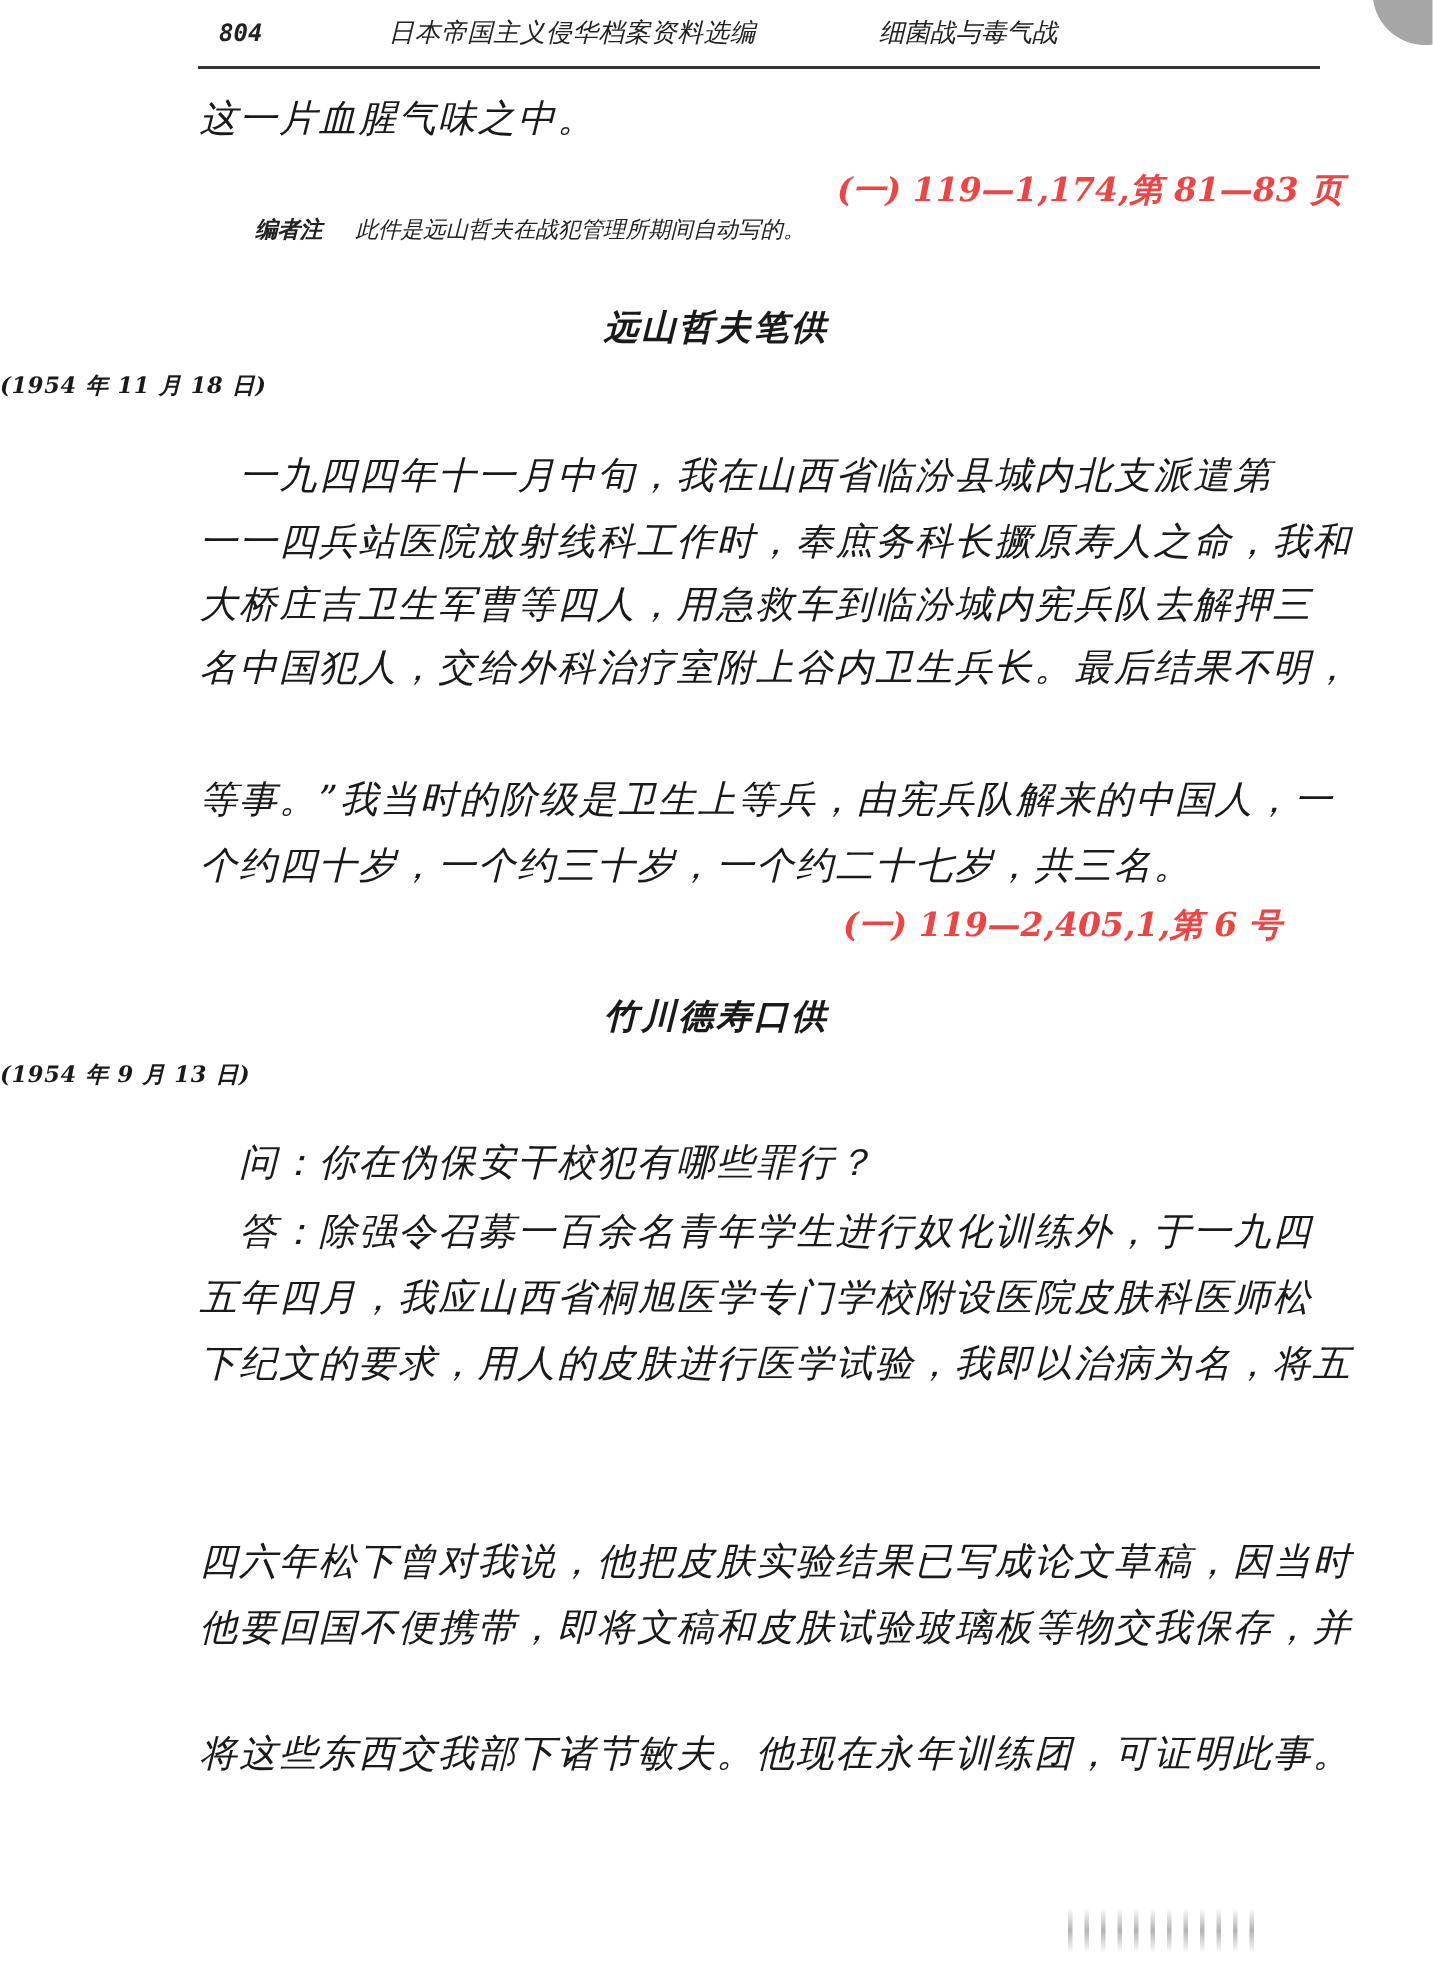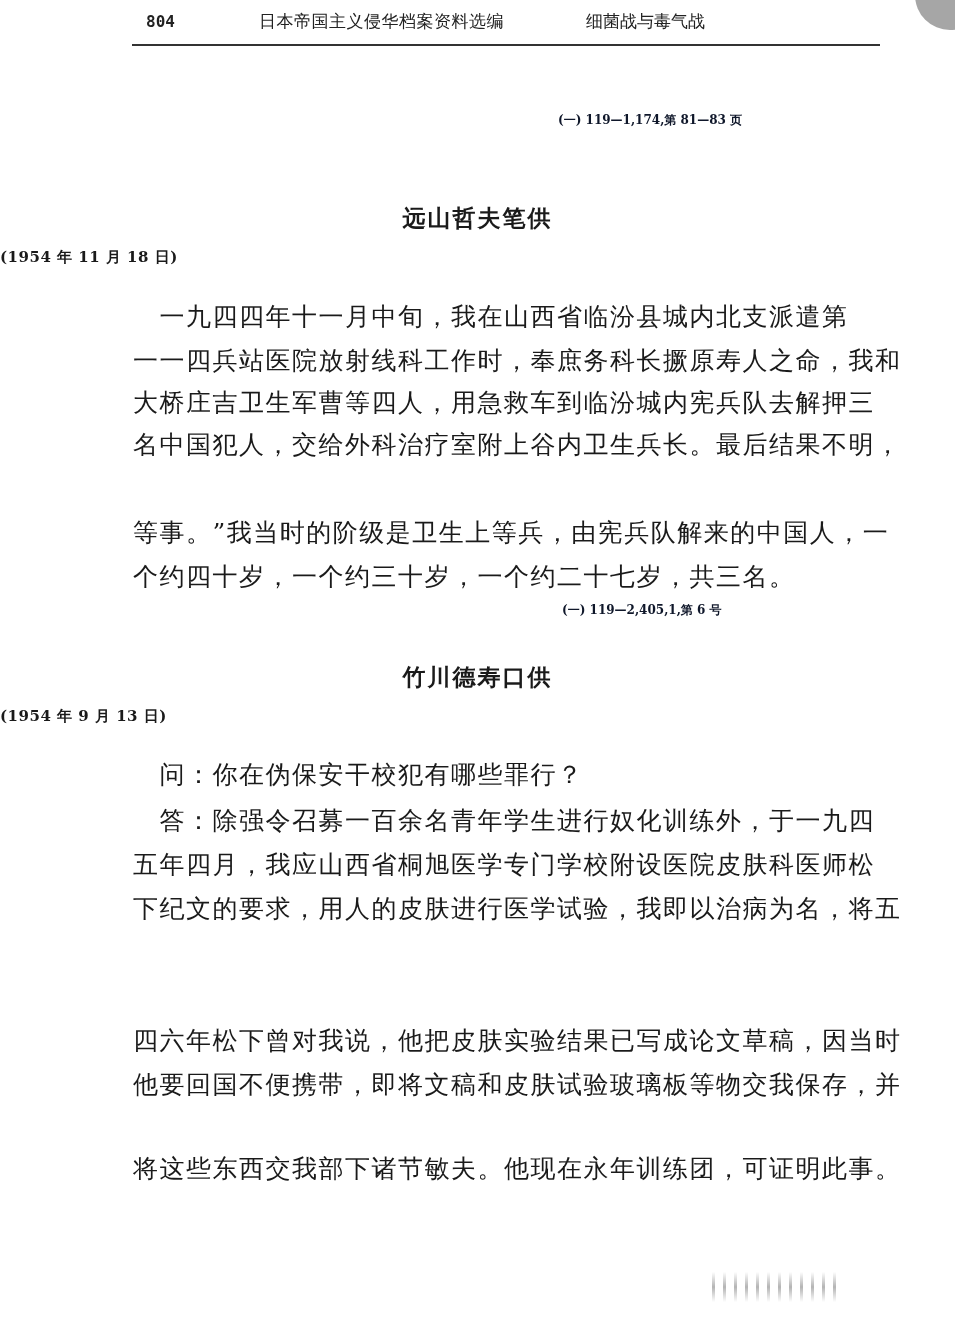--- a/index.html
+++ b/index.html
@@ -11,21 +11,21 @@
     width: 955px;
     height: 1324px;
     position: relative;
     overflow: hidden;
     font-family: "DejaVu Serif", "Liberation Serif", serif;
     color: #1a1a1a;
   }
   .page {
     position: absolute;
     left: 0; top: 0;
-    width: 955px; height: 1324px;
+    width: 955px; height: 1324px; font-style: italic;
   }
   .running-header {
     position: absolute;
     left: 146px; top: 8px;
     width: 730px;
     height: 30px;
     font-size: 17px;
     color: #222;
   }
   .running-header .page-number {
@@ -54,24 +54,24 @@
   }
   .line {
     position: absolute;
     white-space: nowrap;
     font-size: 25px;
     letter-spacing: 1.5px;
   }
   .body-text { left: 133px; }
   .source-ref {
     position: absolute;
-    font-size: 12px;
+    font-size: 22px;
     font-weight: bold;
     white-space: nowrap;
-    color: #0f172a;
+    color: #ef4444;
     text-align: center;
   }
   .editor-note {
     position: absolute;
     left: 170px; top: 144px;
     font-size: 15px;
     white-space: nowrap;
     color: #222;
   }
   .editor-note .note-label {
@@ -123,21 +123,25 @@
 
   <div class="corner-curl"></div>
 
   <div class="running-header">
     <span class="page-number">804</span>
     <span class="book-title">日本帝国主义侵华档案资料选编</span>
     <span class="volume-title">细菌战与毒气战</span>
   </div>
   <div class="header-rule"></div>
 
+  <div class="line body-text" style="top:62px;">这一片血腥气味之中。</div>
   <div class="source-ref" style="left:558px; top:112px;">(一)  119—1,174,第 81—83 页</div>
+  <div class="editor-note">
+    <span class="note-label">编者注</span><span>此件是远山哲夫在战犯管理所期间自动写的。</span>
+  </div>
 
   <div class="section-title" style="top:203px;">远山哲夫笔供</div>
   <div class="section-date" style="top:248px;">(1954 年 11 月 18 日)</div>
 
   <div class="line body-text" style="top:300px;">　一九四四年十一月中旬，我在山西省临汾县城内北支派遣第</div>
   <div class="line body-text" style="top:344px;">一一四兵站医院放射线科工作时，奉庶务科长撅原寿人之命，我和</div>
   <div class="line body-text" style="top:386px;">大桥庄吉卫生军曹等四人，用急救车到临汾城内宪兵队去解押三</div>
   <div class="line body-text" style="top:428px;">名中国犯人，交给外科治疗室附上谷内卫生兵长。最后结果不明，</div>
   <div class="line body-text" style="top:516px;">等事。”我当时的阶级是卫生上等兵，由宪兵队解来的中国人，一</div>
   <div class="line body-text" style="top:560px;">个约四十岁，一个约三十岁，一个约二十七岁，共三名。</div>

